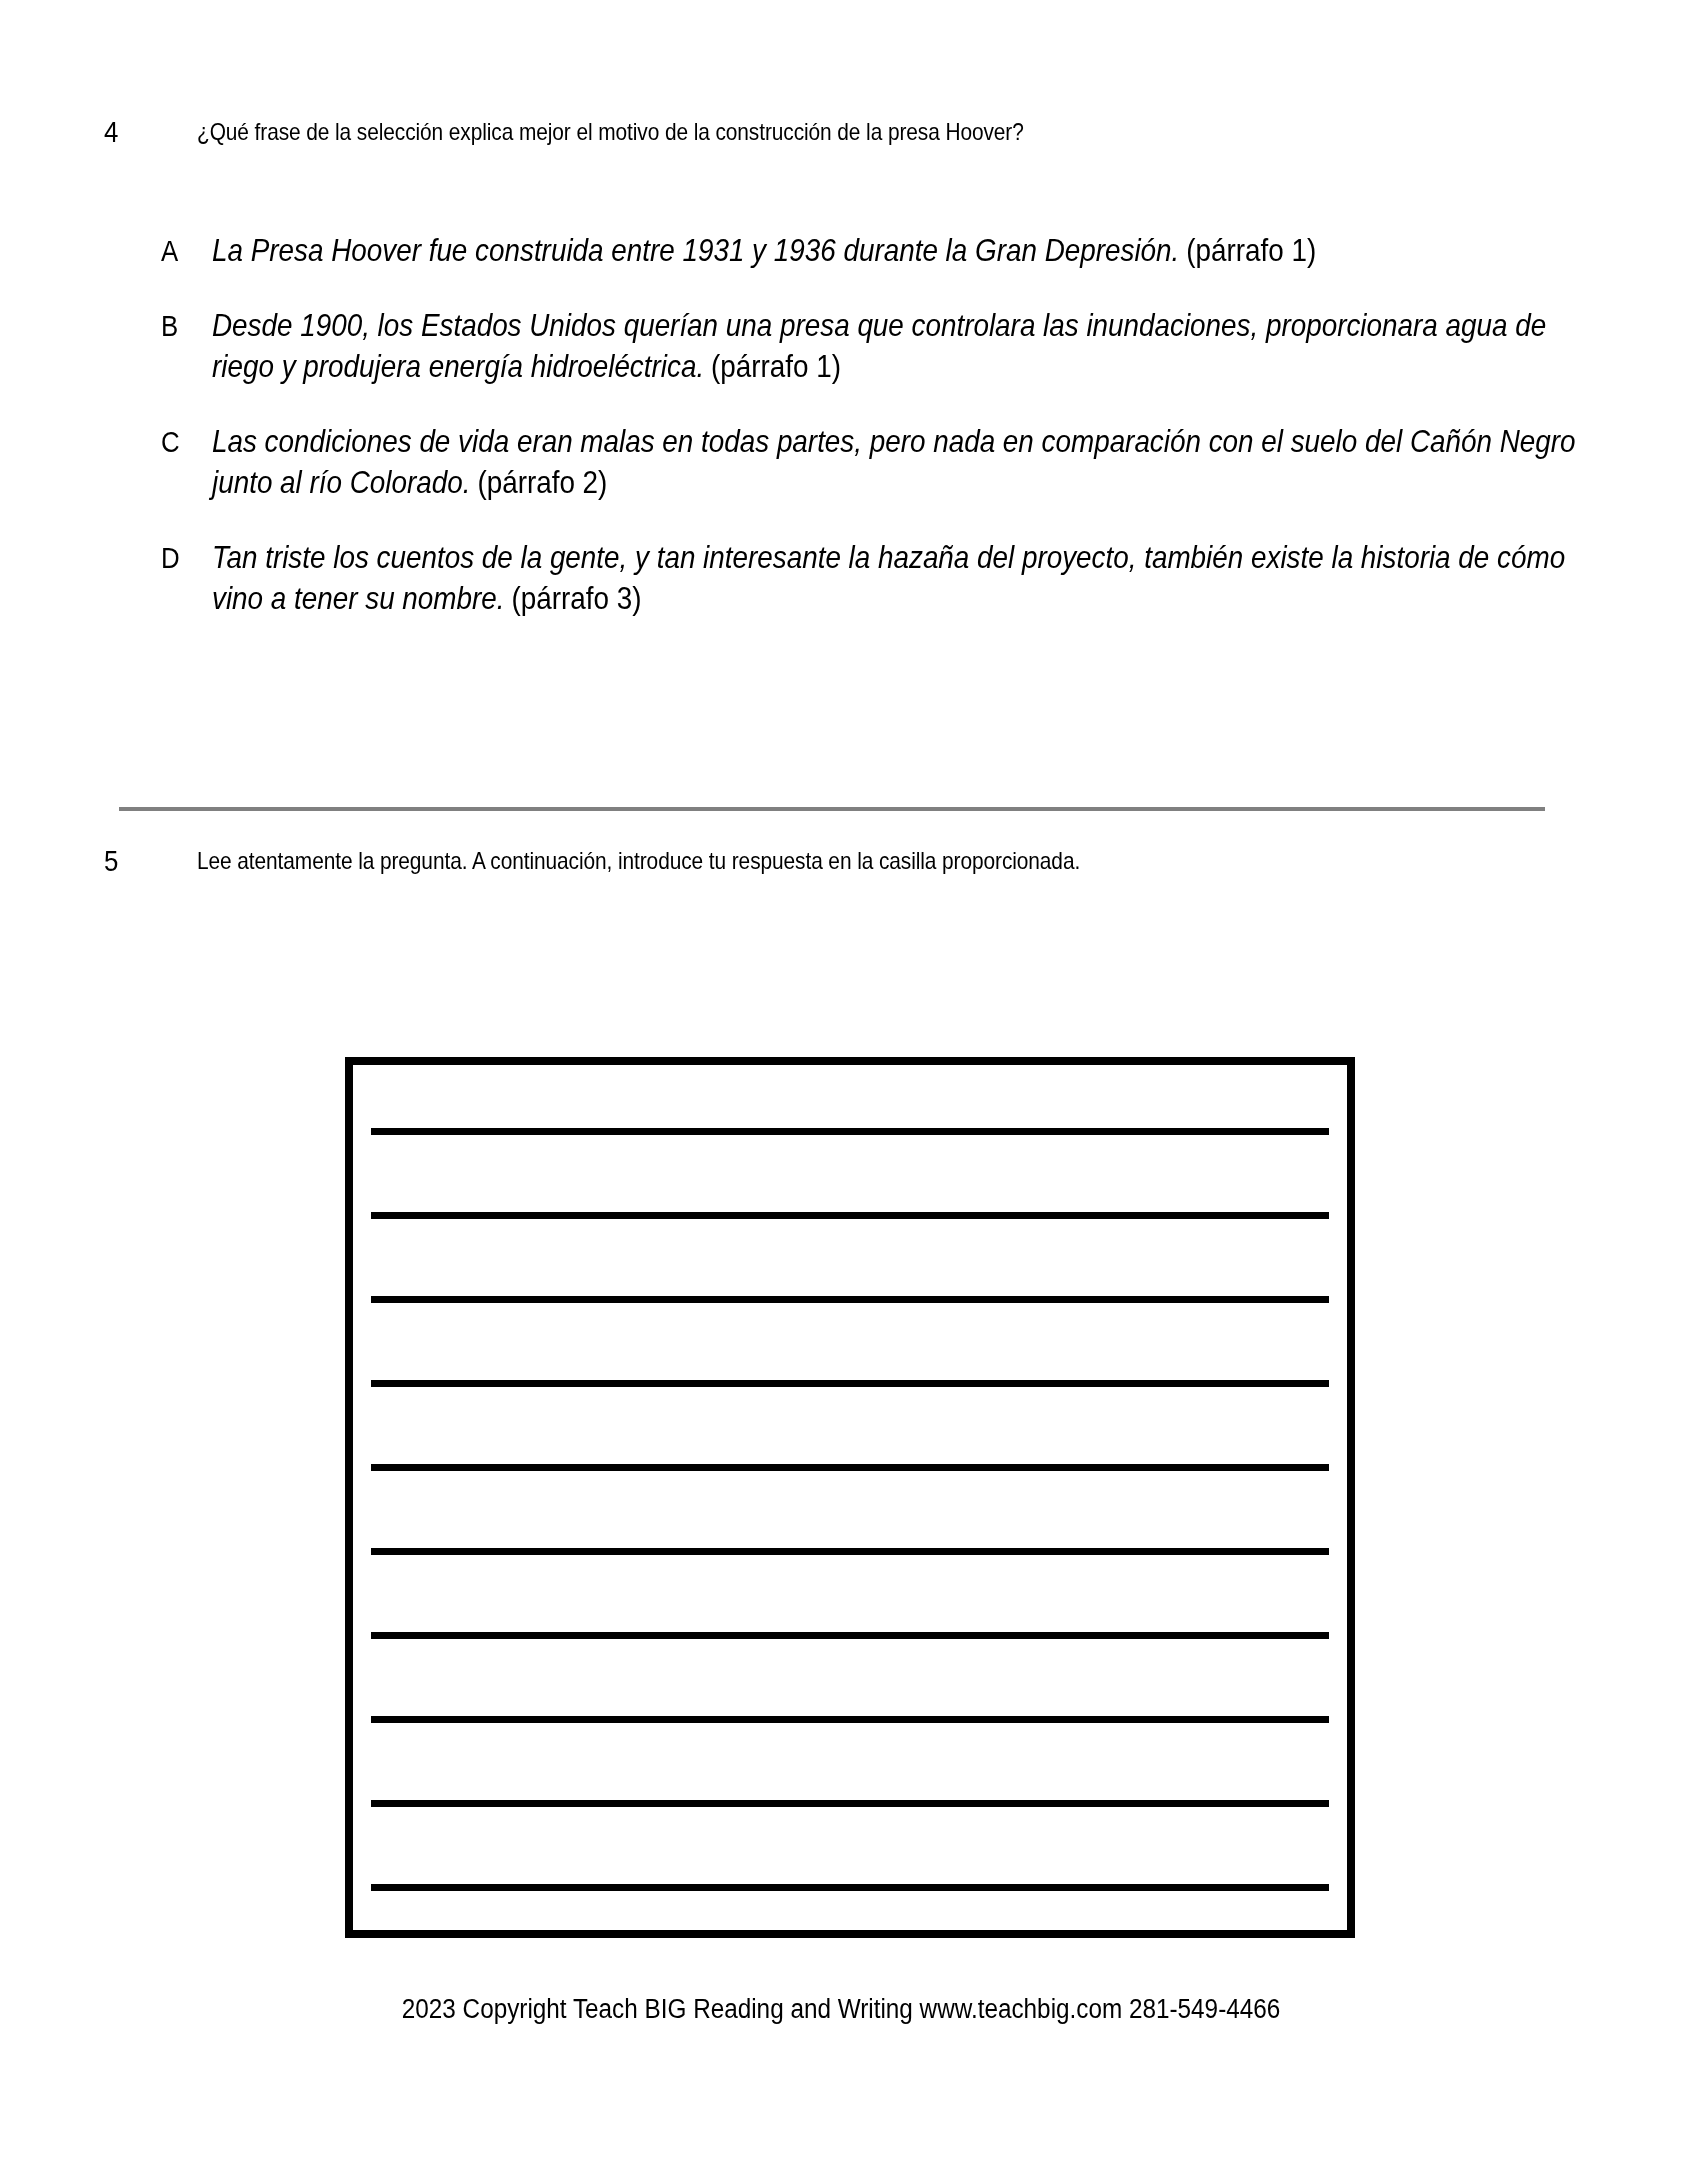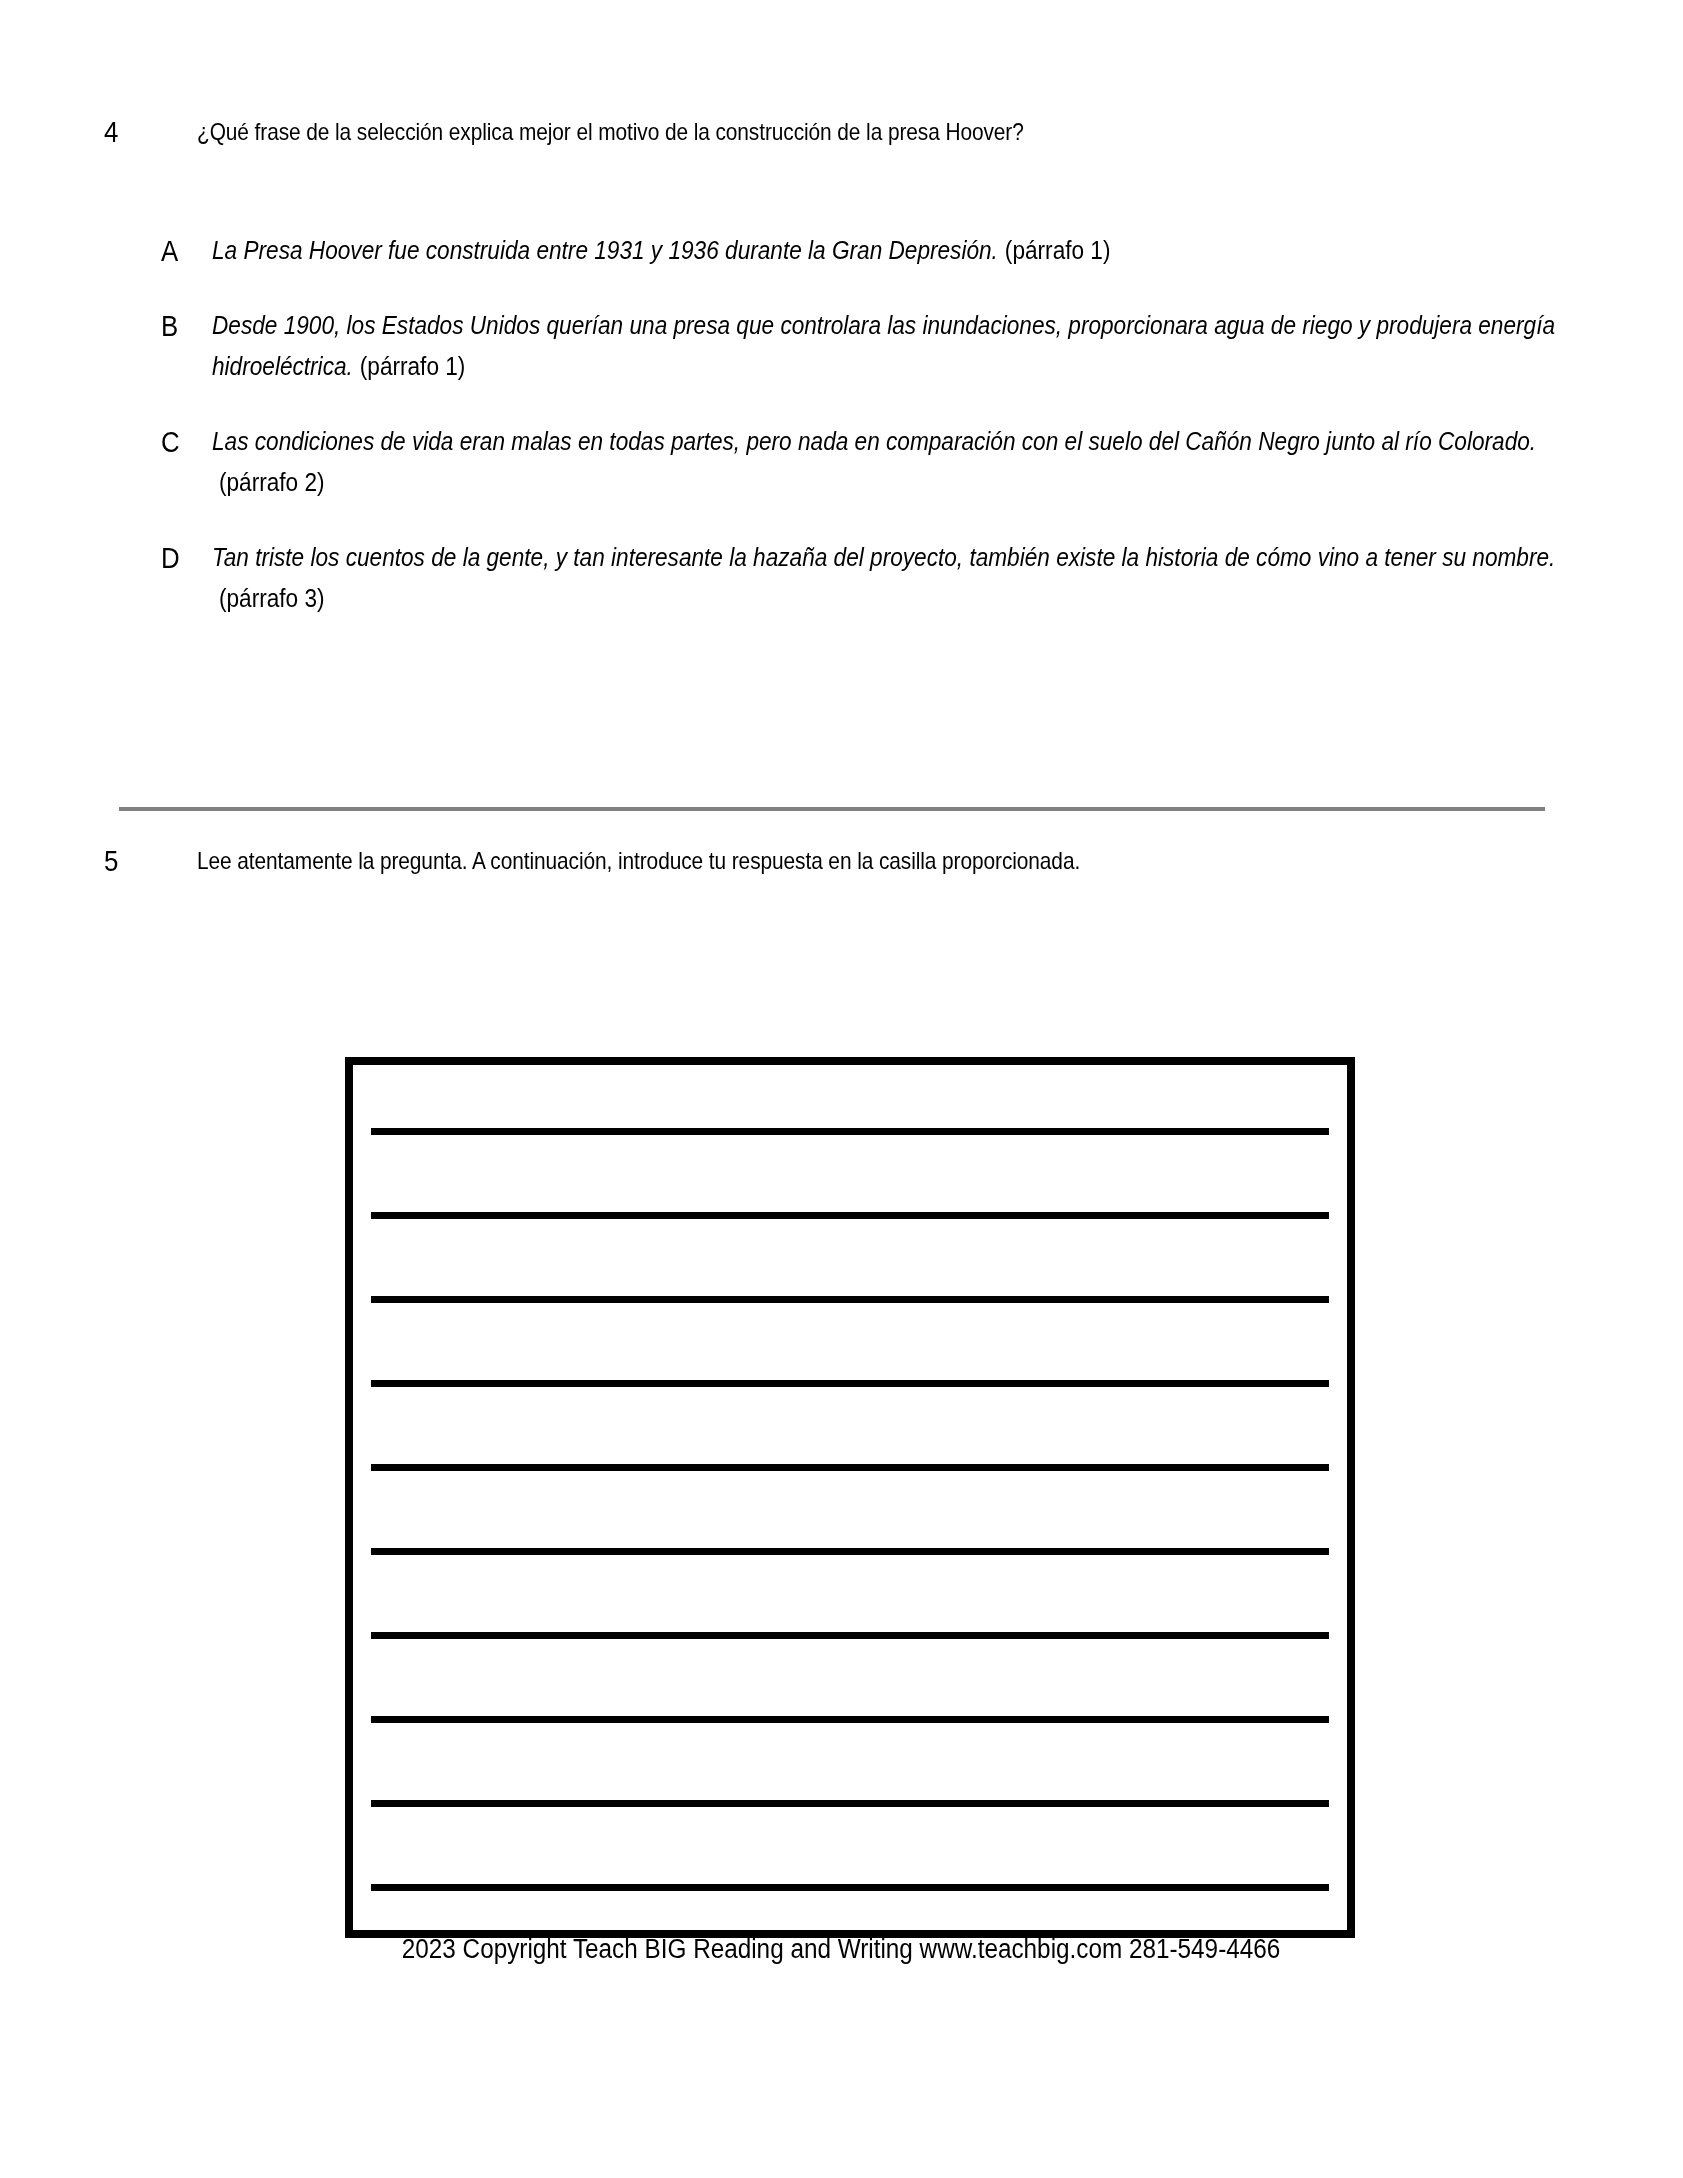--- a/index.html
+++ b/index.html
@@ -73,21 +73,21 @@
   .opt-letter {
     width: 51px;
     flex: 0 0 51px;
     font-size: 30px;
     line-height: 41px;
     transform: scaleX(0.86);
     transform-origin: left top;
   }
   .opt-text {
     flex: 1 1 auto;
-    font-size: 26px;
+    font-size: 32px;
     line-height: 41px;
   }
   .opt-text-inner {
     display: block;
     font-style: italic;
     transform: scaleX(0.87);
     transform-origin: left top;
     width: 115%;
   }
   .opt-ref {
@@ -124,21 +124,21 @@
     height: 7px;
     background: #000000;
     margin-bottom: 77px;
   }
   .write-line:last-child { margin-bottom: 0; }
 
   
   .footer {
     position: absolute;
     left: 0;
-    top: 1932px;
+    top: 1992px;
     width: 1683px;
     text-align: center;
     font-size: 27px;
     line-height: 34px;
   }
   .footer span {
     display: inline-block;
     transform: scaleX(0.9);
   }
 </style>

